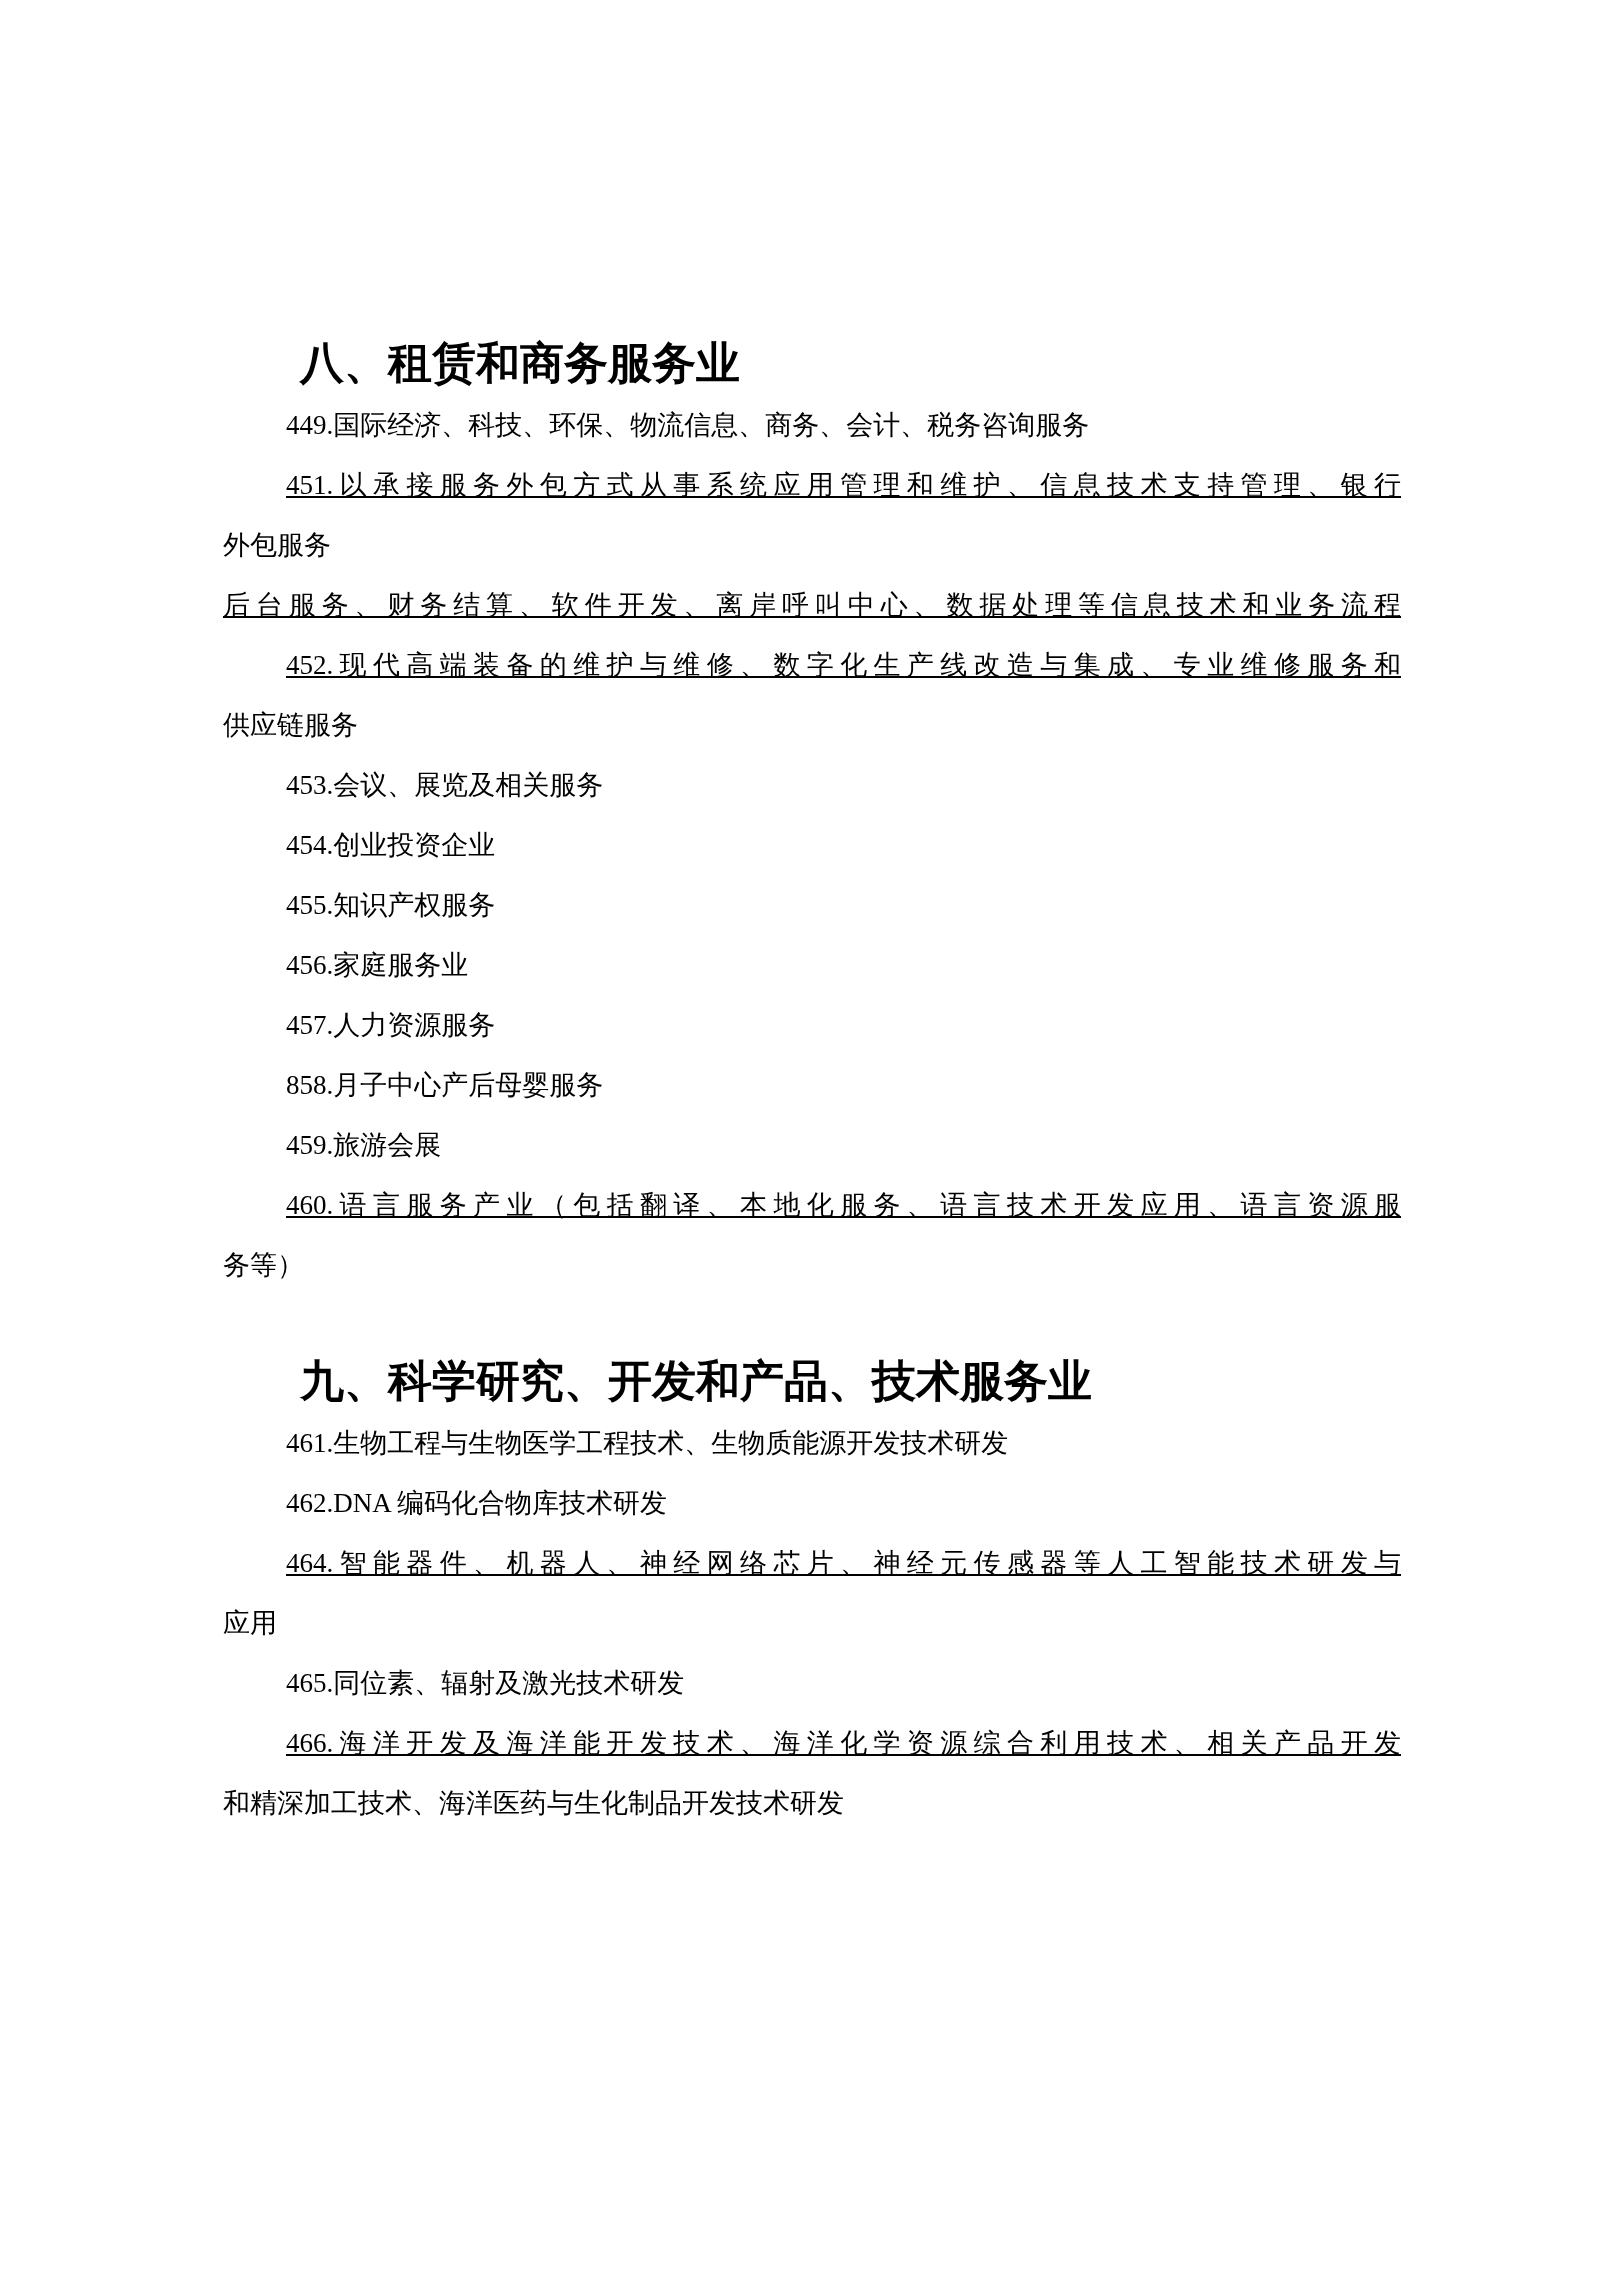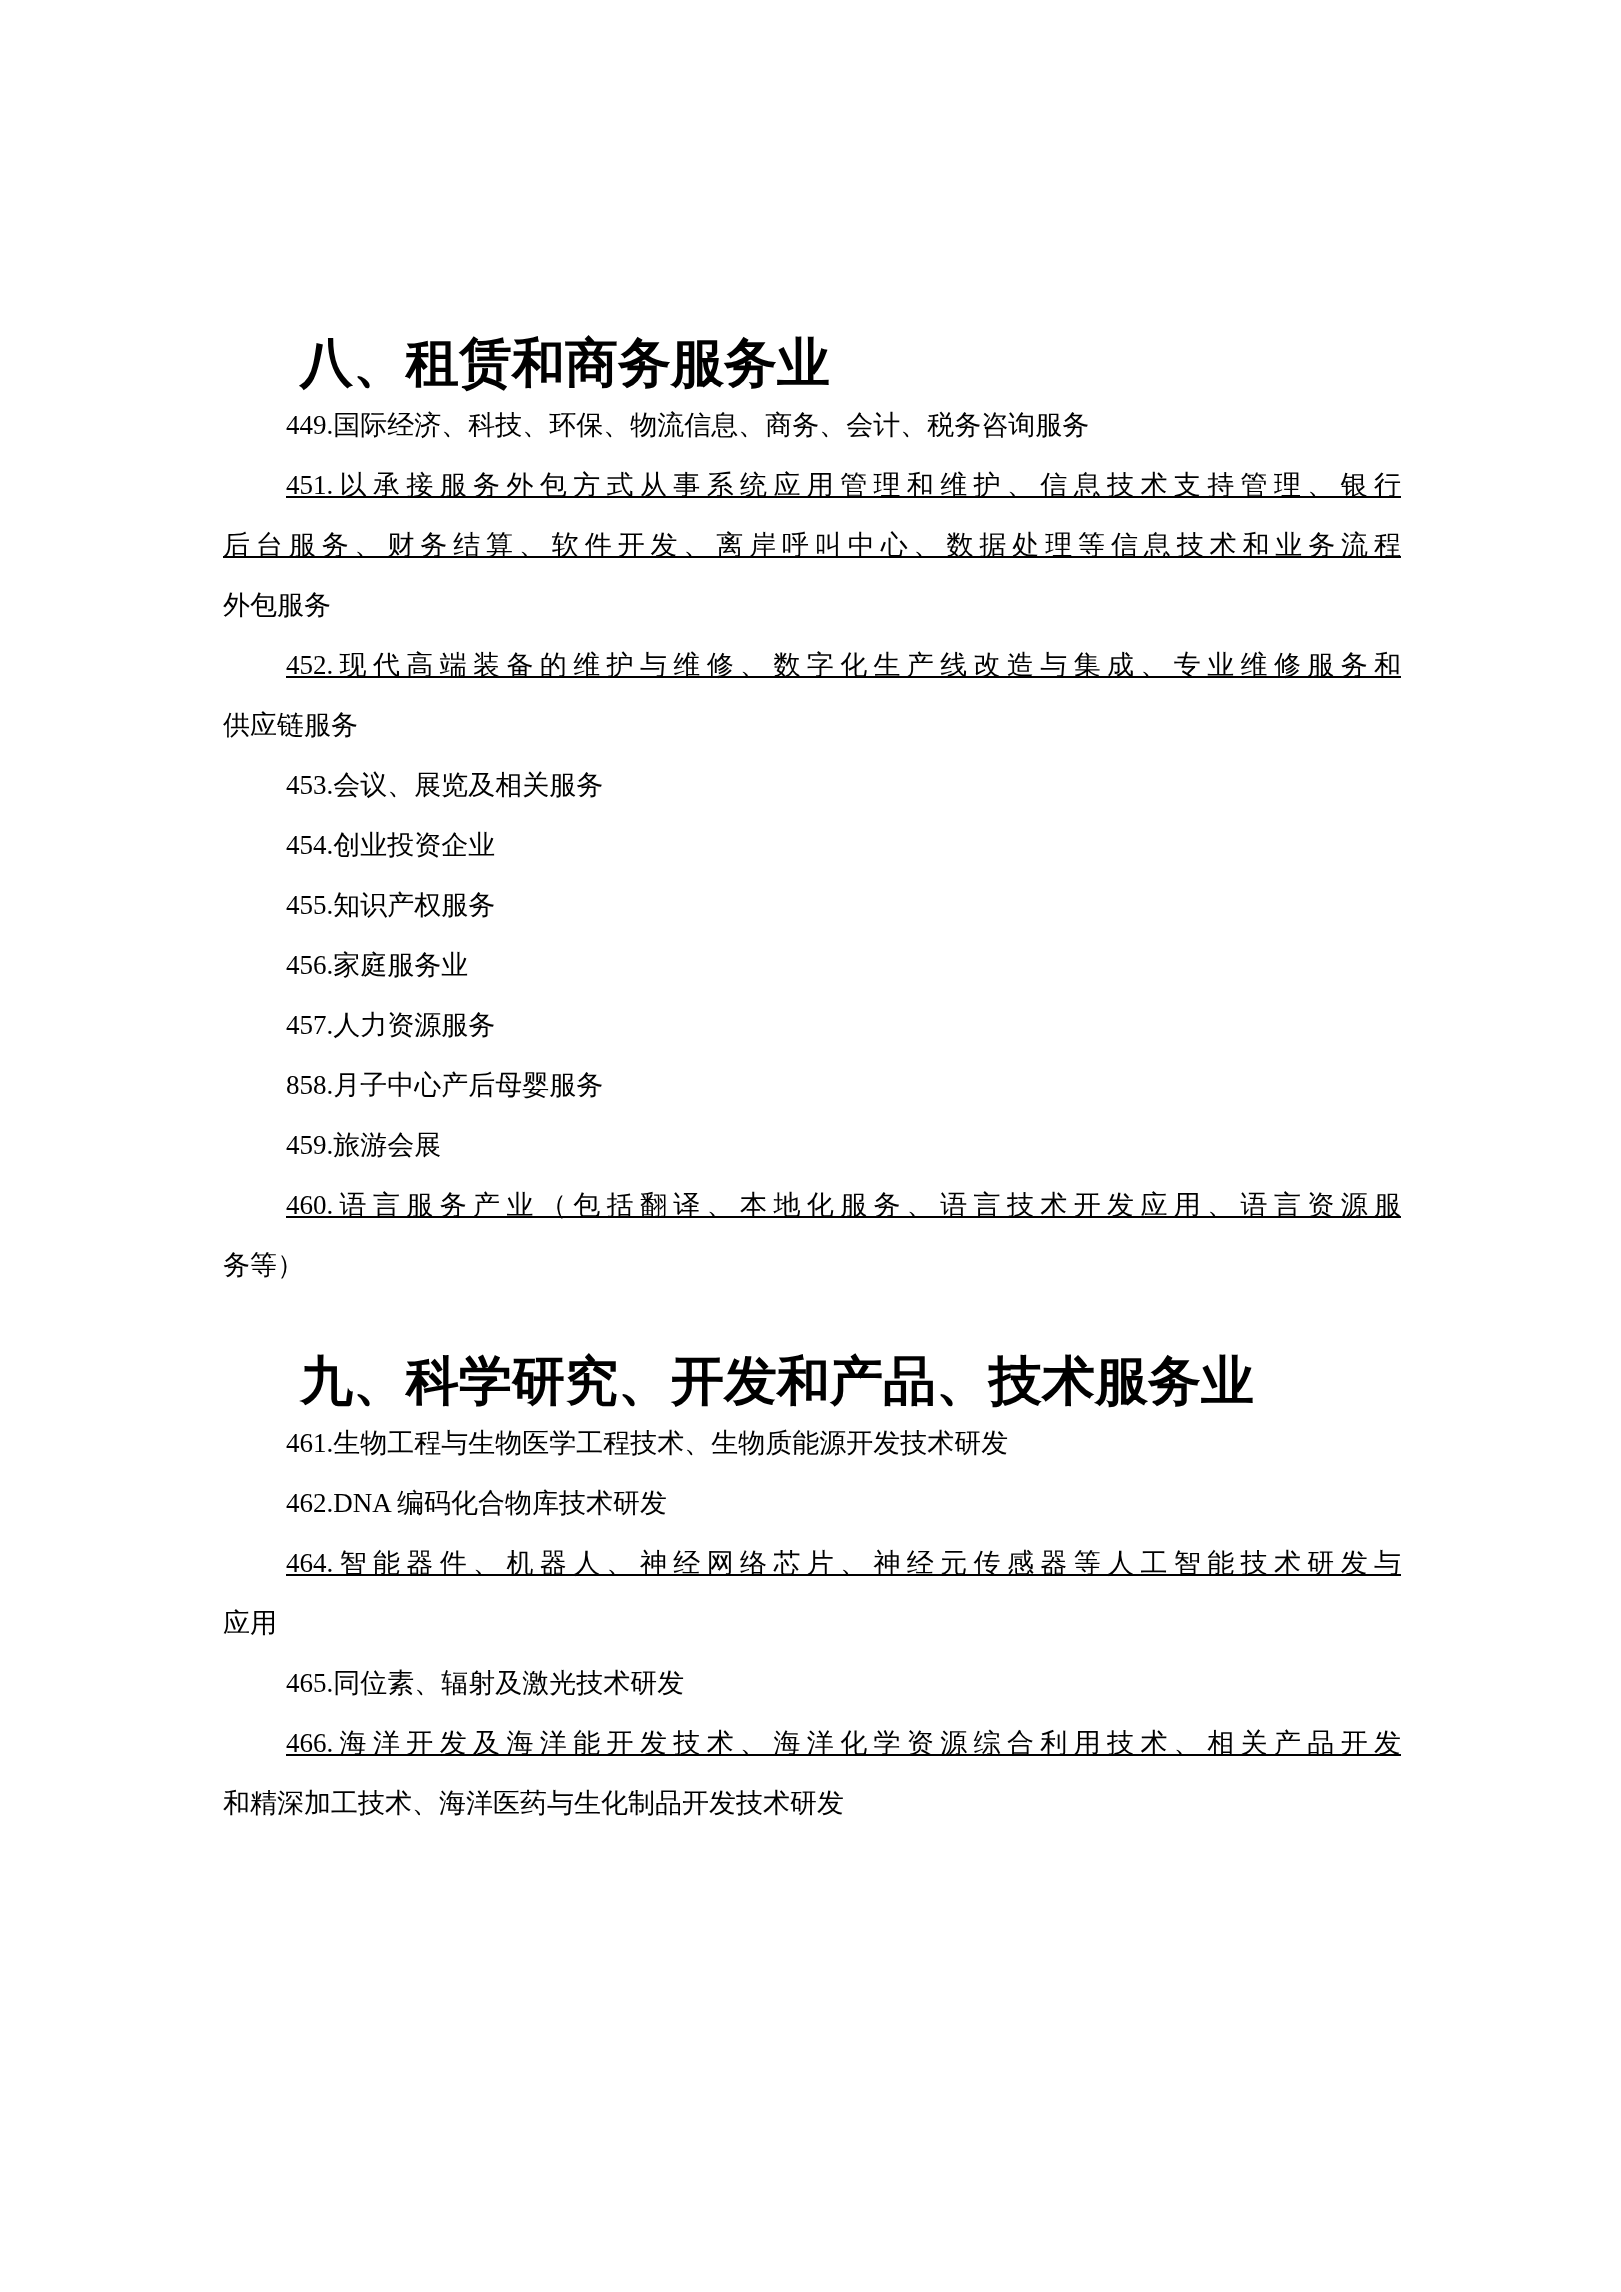--- a/index.html
+++ b/index.html
@@ -21,21 +21,21 @@
     position: absolute;
     left: 223px;
     top: 331px;
     width: 1178px;
   }
   .sec-heading {
     margin: 0;
     padding-left: 77px;
     font-family: "Liberation Sans", "DejaVu Sans", sans-serif;
     font-weight: bold;
-    font-size: 53px;
+    font-size: 44px;
     line-height: 64px;
     white-space: nowrap;
     color: #000000;
   }
   .sec-heading.second {
     margin-top: 54px;
   }
   .line {
     margin: 0;
     font-size: 27px;
@@ -56,22 +56,22 @@
 </head>
 <body>
 
 <div class="page">
   <div class="content">
 
     <h2 class="sec-heading">八、租赁和商务服务业</h2>
 
     <p class="line indent">449.国际经济、科技、环保、物流信息、商务、会计、税务咨询服务</p>
     <p class="line indent justify">451.以承接服务外包方式从事系统应用管理和维护、信息技术支持管理、银行</p>
+    <p class="line">外包服务</p>
     <p class="line justify">后台服务、财务结算、软件开发、离岸呼叫中心、数据处理等信息技术和业务流程</p>
-    <p class="line">外包服务</p>
     <p class="line indent justify">452.现代高端装备的维护与维修、数字化生产线改造与集成、专业维修服务和</p>
     <p class="line">供应链服务</p>
     <p class="line indent">453.会议、展览及相关服务</p>
     <p class="line indent">454.创业投资企业</p>
     <p class="line indent">455.知识产权服务</p>
     <p class="line indent">456.家庭服务业</p>
     <p class="line indent">457.人力资源服务</p>
     <p class="line indent">858.月子中心产后母婴服务</p>
     <p class="line indent">459.旅游会展</p>
     <p class="line indent justify">460.语言服务产业（包括翻译、本地化服务、语言技术开发应用、语言资源服</p>

